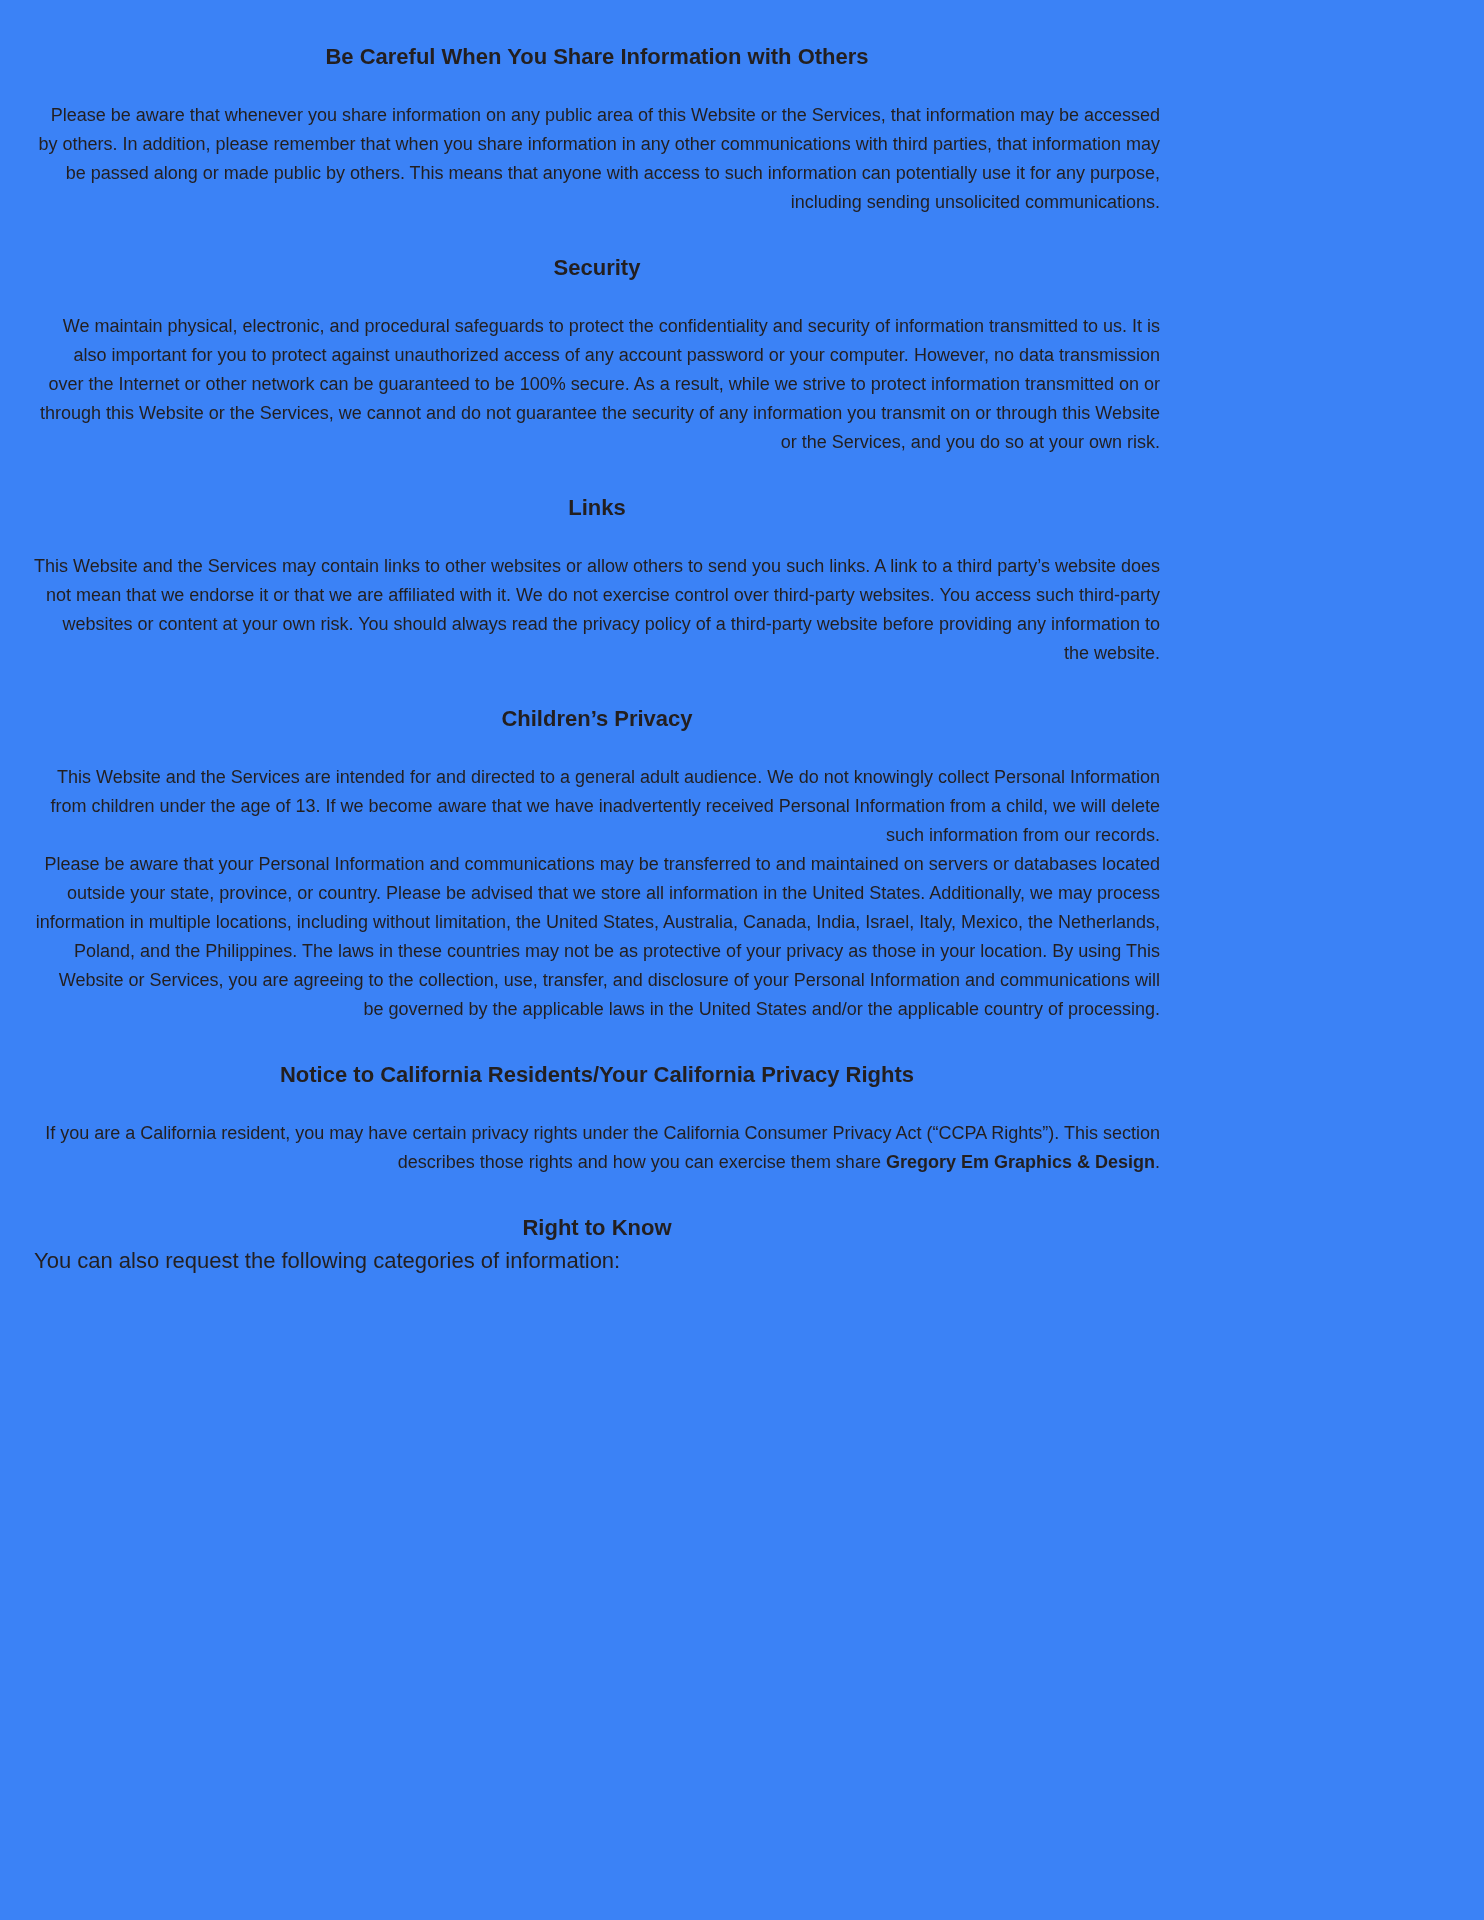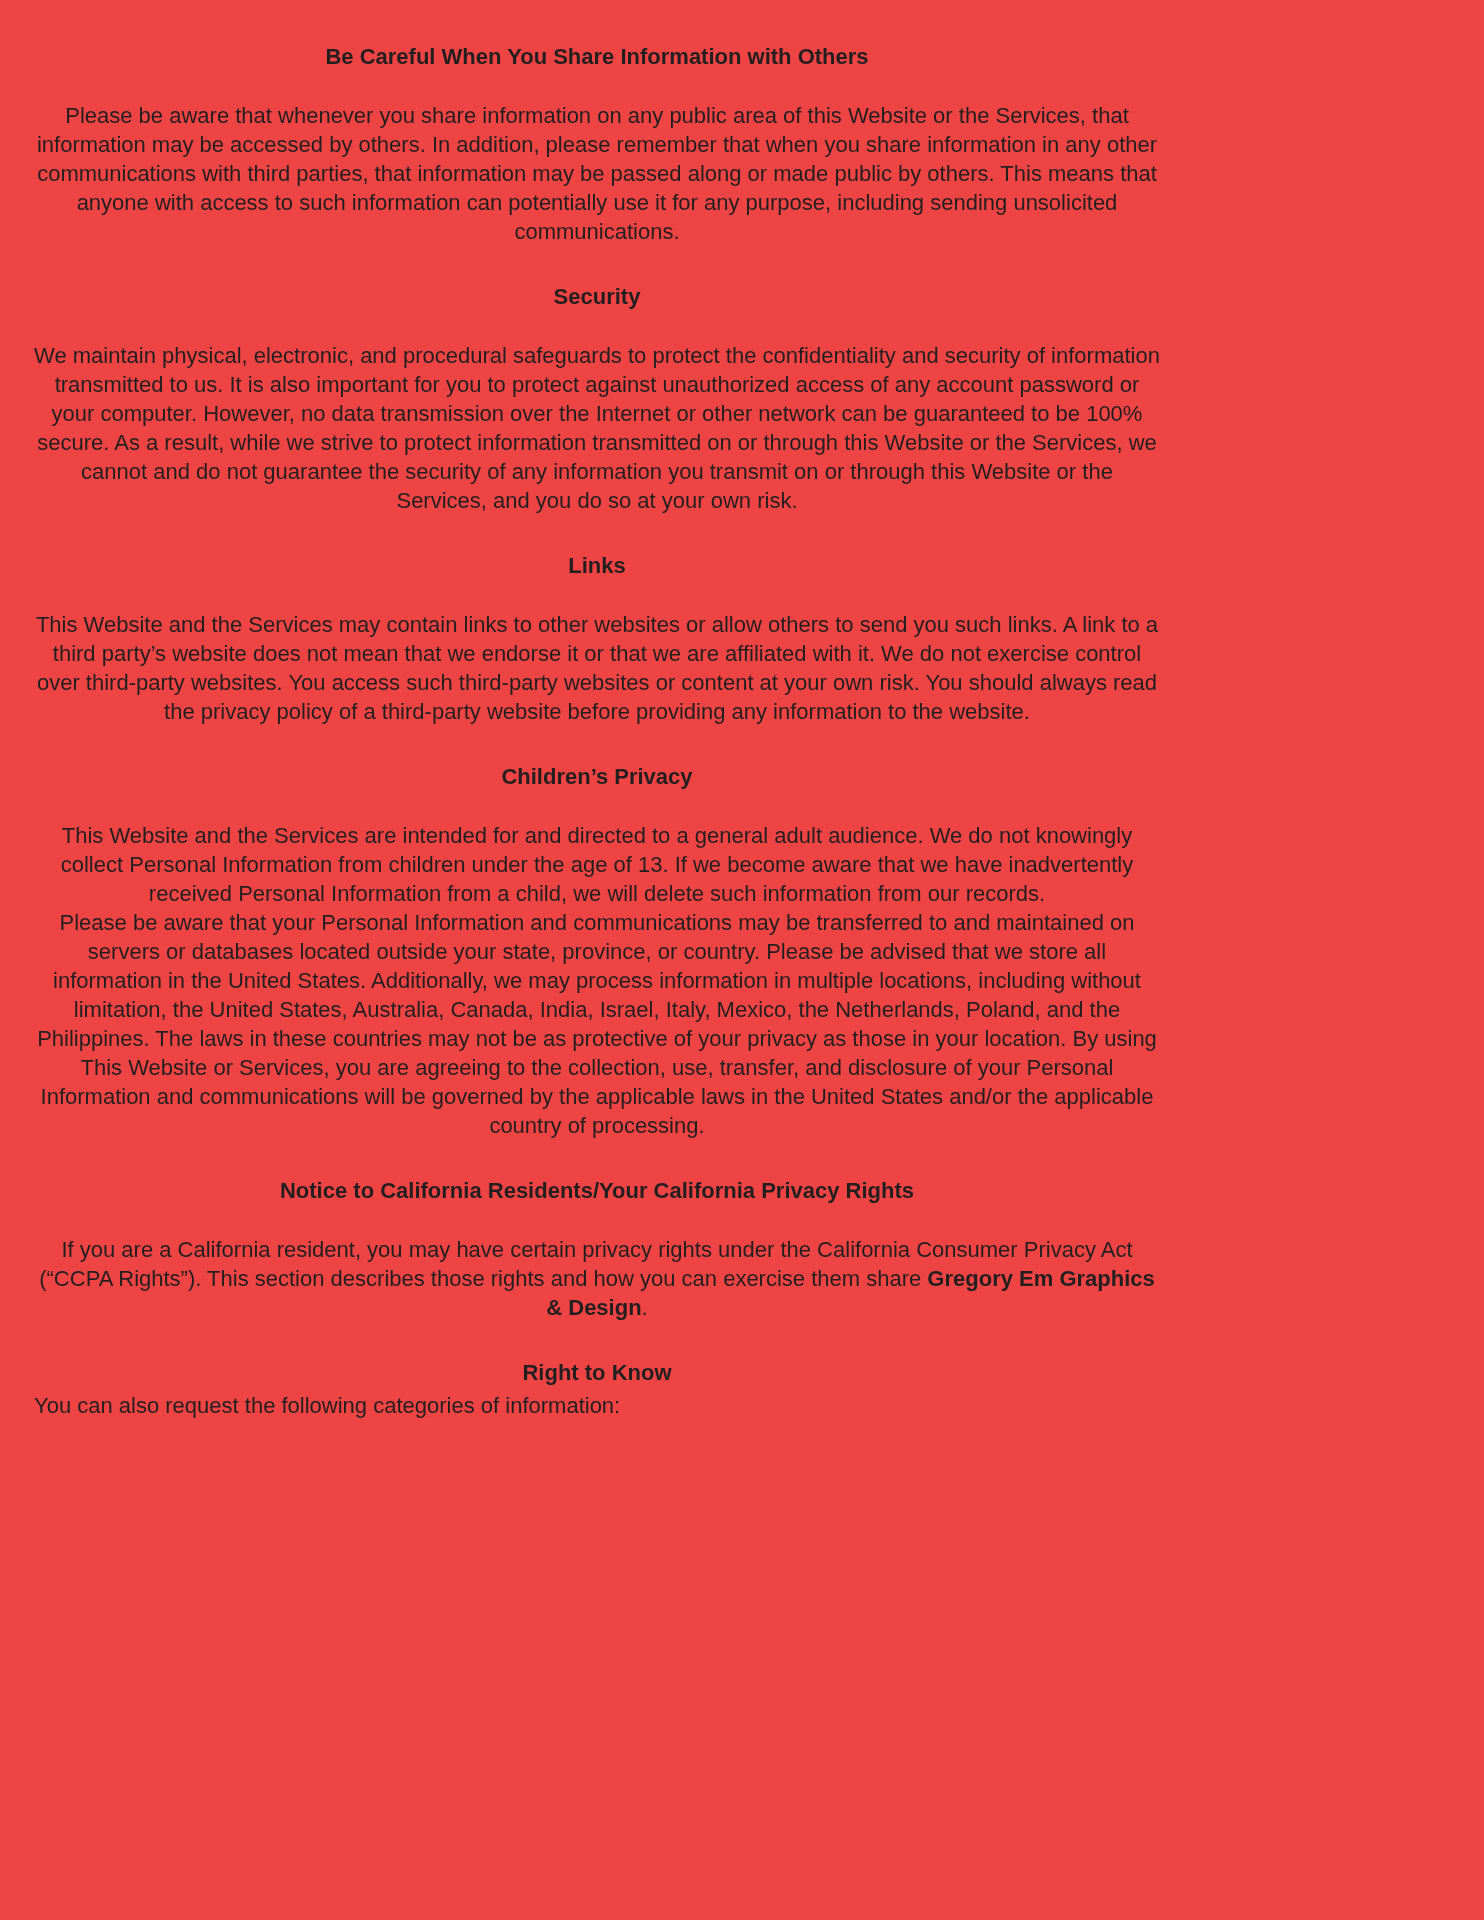--- a/index.html
+++ b/index.html
@@ -8,41 +8,41 @@
     background: #ffffff;
   }
   body {
     font-family: "Liberation Sans", sans-serif;
     color: #231f20;
   }
   .page {
     width: 1484px;
     min-height: 1920px;
     box-sizing: border-box;
-    background: #ef4444;
+    background: #3b82f6;
     padding: 40px 324px 60px 34px;
   }
   .section-heading {
     font-size: 22px;
     font-weight: bold;
     text-align: center;
     margin: 36px 0 30px 0;
     line-height: 29px;
   }
   .section-heading.first {
     margin-top: 2px;
   }
   .section-heading.tight {
     margin-bottom: 4px;
   }
   .paragraph {
-    font-size: 22px;
+    font-size: 18px;
     line-height: 29px;
     margin: 0;
-    text-align: center;
+    text-align: right;
   }
   .line {
     font-size: 22px;
     line-height: 29px;
     margin: 0;
   }
   .bold-inline {
     font-weight: bold;
   }
 </style>

